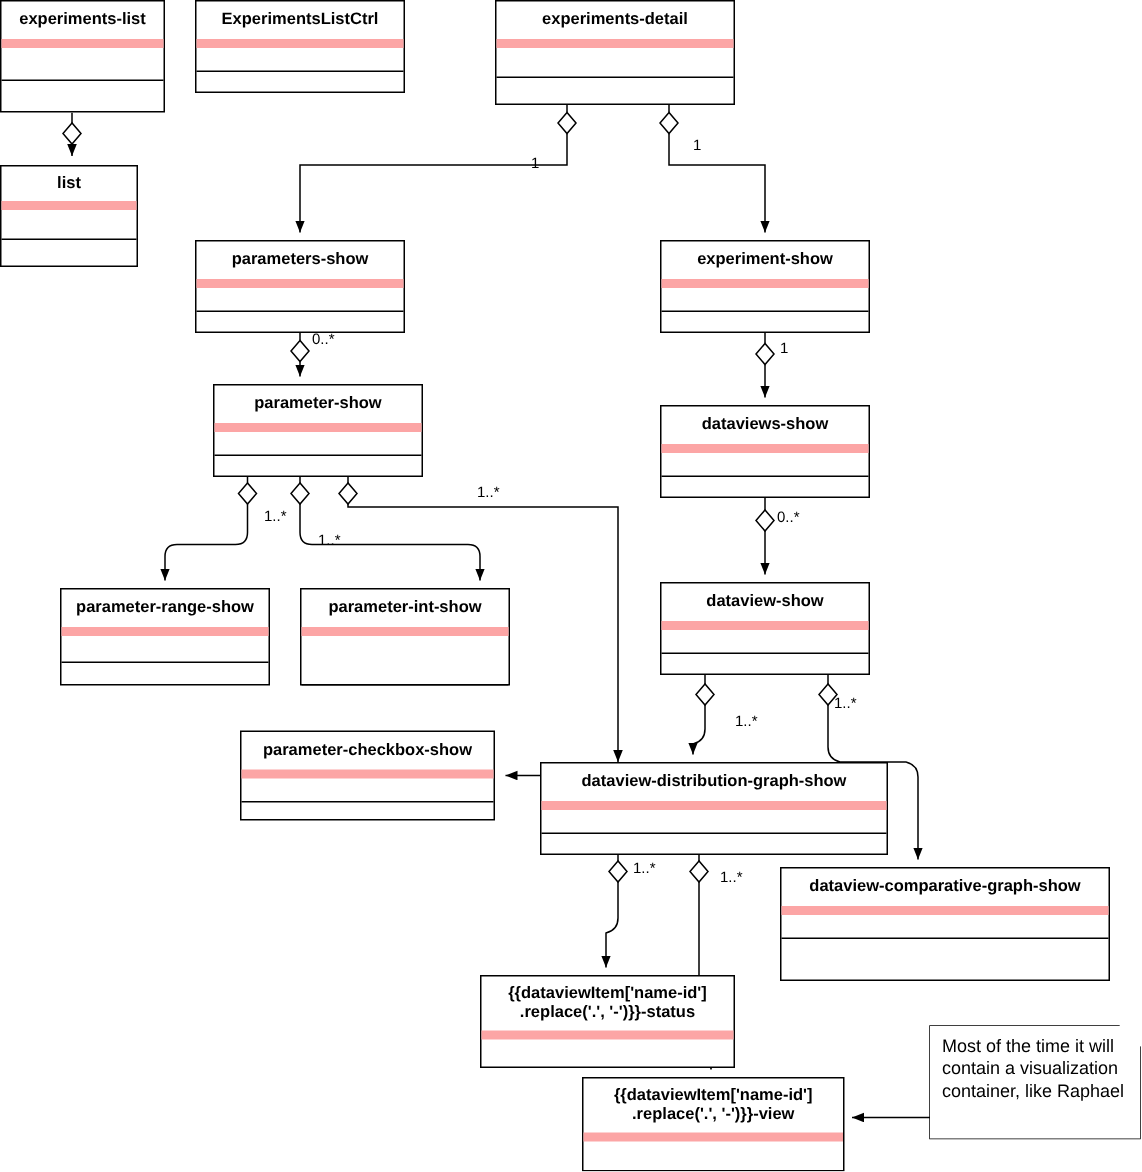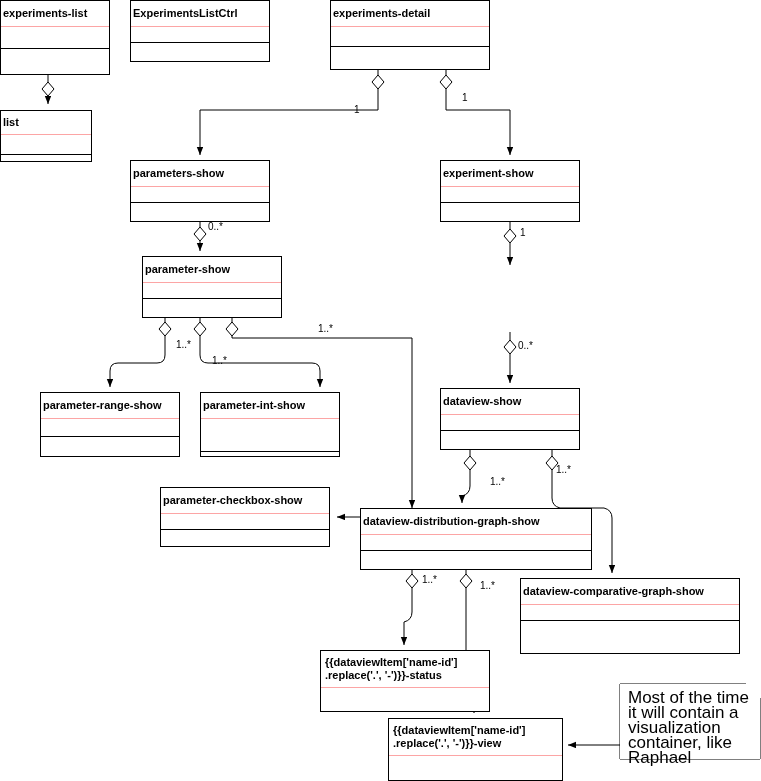--- a/index.html
+++ b/index.html
@@ -26,40 +26,41 @@
   .uml-box {
     position: absolute;
     box-sizing: border-box;
     border: 1px solid #000000;
     background: #ffffff;
     display: flex;
     flex-direction: column;
   }
   .uml-title {
     box-sizing: border-box;
-    border-bottom: 1px solid #fca5a5;
+    border-bottom: 6px solid #fca5a5;
+    text-align: center;
     font-size: 11px;
     font-weight: bold;
     color: #000000;
     padding: 6px 2px 6px 2px;
     line-height: 13px;
     white-space: pre-line;
   }
   .uml-row {
     box-sizing: border-box;
     height: 14px;
   }
   .uml-row.divider {
     border-bottom: 1px solid #000000;
   }
   .note {
     position: absolute;
     box-sizing: border-box;
     background: #ffffff;
-    font-size: 17px;
+    font-size: 12px;
     line-height: 15px;
     color: #000000;
     padding: 6px 8px 4px 8px;
   }
   .note-body {
     position: relative;
     z-index: 2;
   }
   .mult {
     position: absolute;
@@ -153,21 +154,21 @@
     <div class="uml-row divider" style="height:20px;"></div>
     <div class="uml-row" style="flex:1;"></div>
   </div>
 
   <div class="uml-box" style="left:130px; top:0px; width:140px; height:62px;">
     <div class="uml-title">ExperimentsListCtrl</div>
     <div class="uml-row divider" style="height:16px;"></div>
     <div class="uml-row" style="flex:1;"></div>
   </div>
 
-  <div class="uml-box" style="left:0px; top:110px; width:92px; height:52px;">
+  <div class="uml-box" style="left:0px; top:110px; width:92px; height:68px;">
     <div class="uml-title" style="padding:5px 2px;">list</div>
     <div class="uml-row divider" style="height:20px;"></div>
     <div class="uml-row" style="flex:1;"></div>
   </div>
 
   <div class="uml-box" style="left:440px; top:160px; width:140px; height:62px;">
     <div class="uml-title">experiment-show</div>
     <div class="uml-row divider" style="height:16px;"></div>
     <div class="uml-row" style="flex:1;"></div>
   </div>
@@ -177,20 +178,25 @@
     <div class="uml-row divider" style="height:16px;"></div>
     <div class="uml-row" style="flex:1;"></div>
   </div>
 
   <div class="uml-box" style="left:130px; top:256px; width:140px; height:62px;margin-left:12px;">
     <div class="uml-title">parameter-show</div>
     <div class="uml-row divider" style="height:16px;"></div>
     <div class="uml-row" style="flex:1;"></div>
   </div>
 
+  <div class="uml-box" style="left:440px; top:270px; width:140px; height:62px;">
+    <div class="uml-title">dataviews-show</div>
+    <div class="uml-row divider" style="height:16px;"></div>
+    <div class="uml-row" style="flex:1;"></div>
+  </div>
 
   <div class="uml-box" style="left:40px; top:392px; width:140px; height:65px;">
     <div class="uml-title">parameter-range-show</div>
     <div class="uml-row divider" style="height:18px;"></div>
     <div class="uml-row" style="flex:1;"></div>
   </div>
 
   <div class="uml-box" style="left:200px; top:392px; width:140px; height:65px;gap:32px;">
     <div class="uml-title">parameter-int-show</div>
     <div class="uml-row divider" style="height:18px;"></div>

